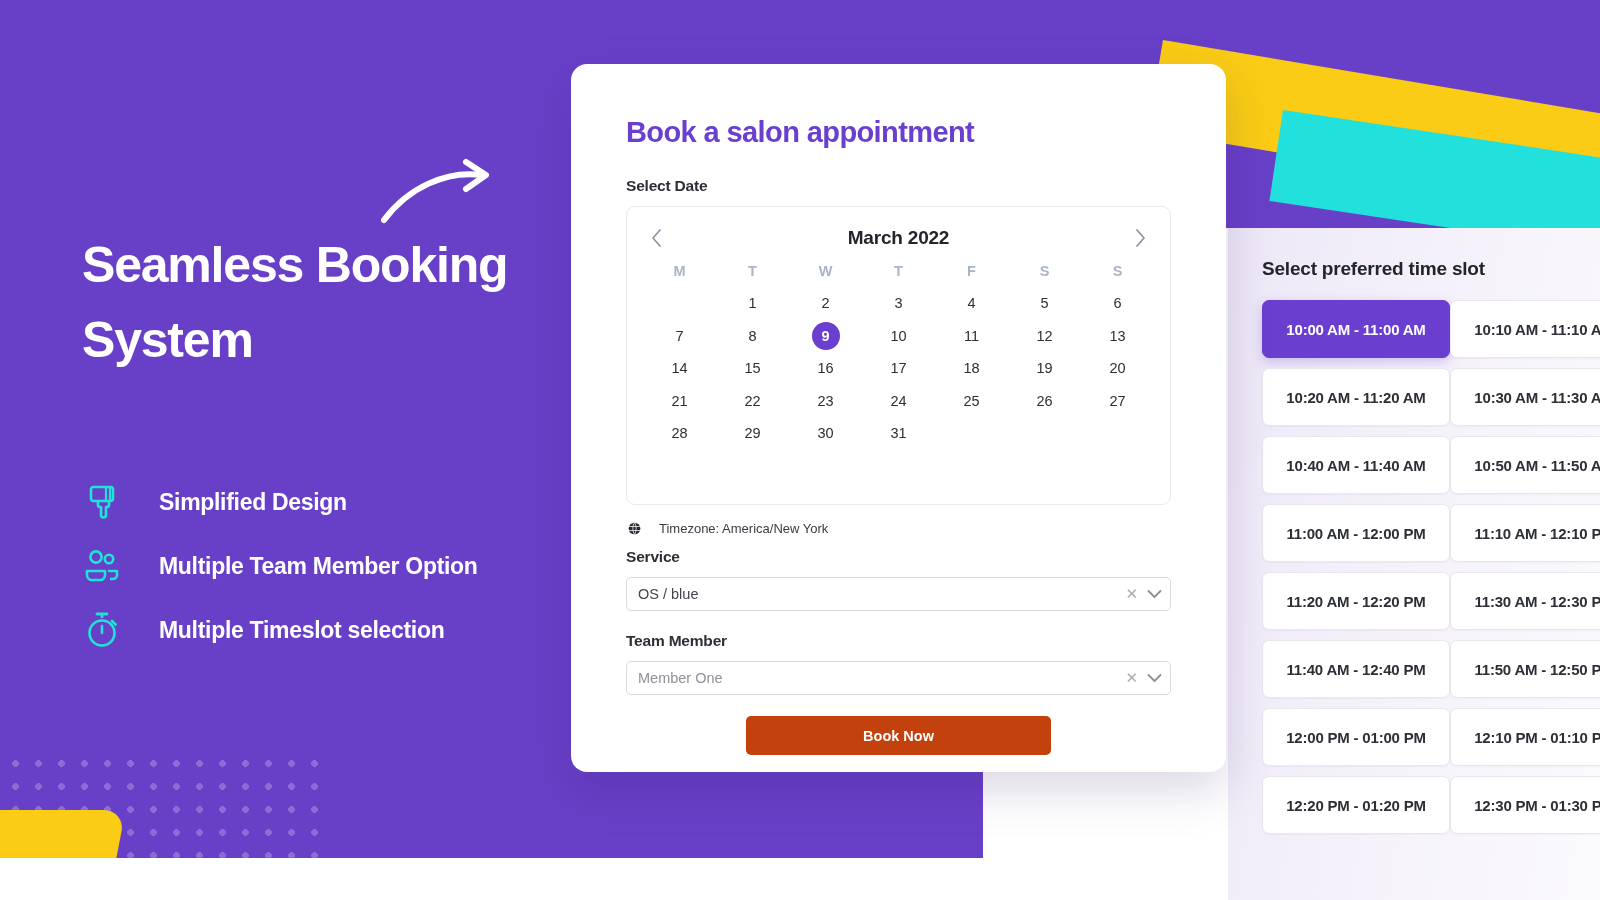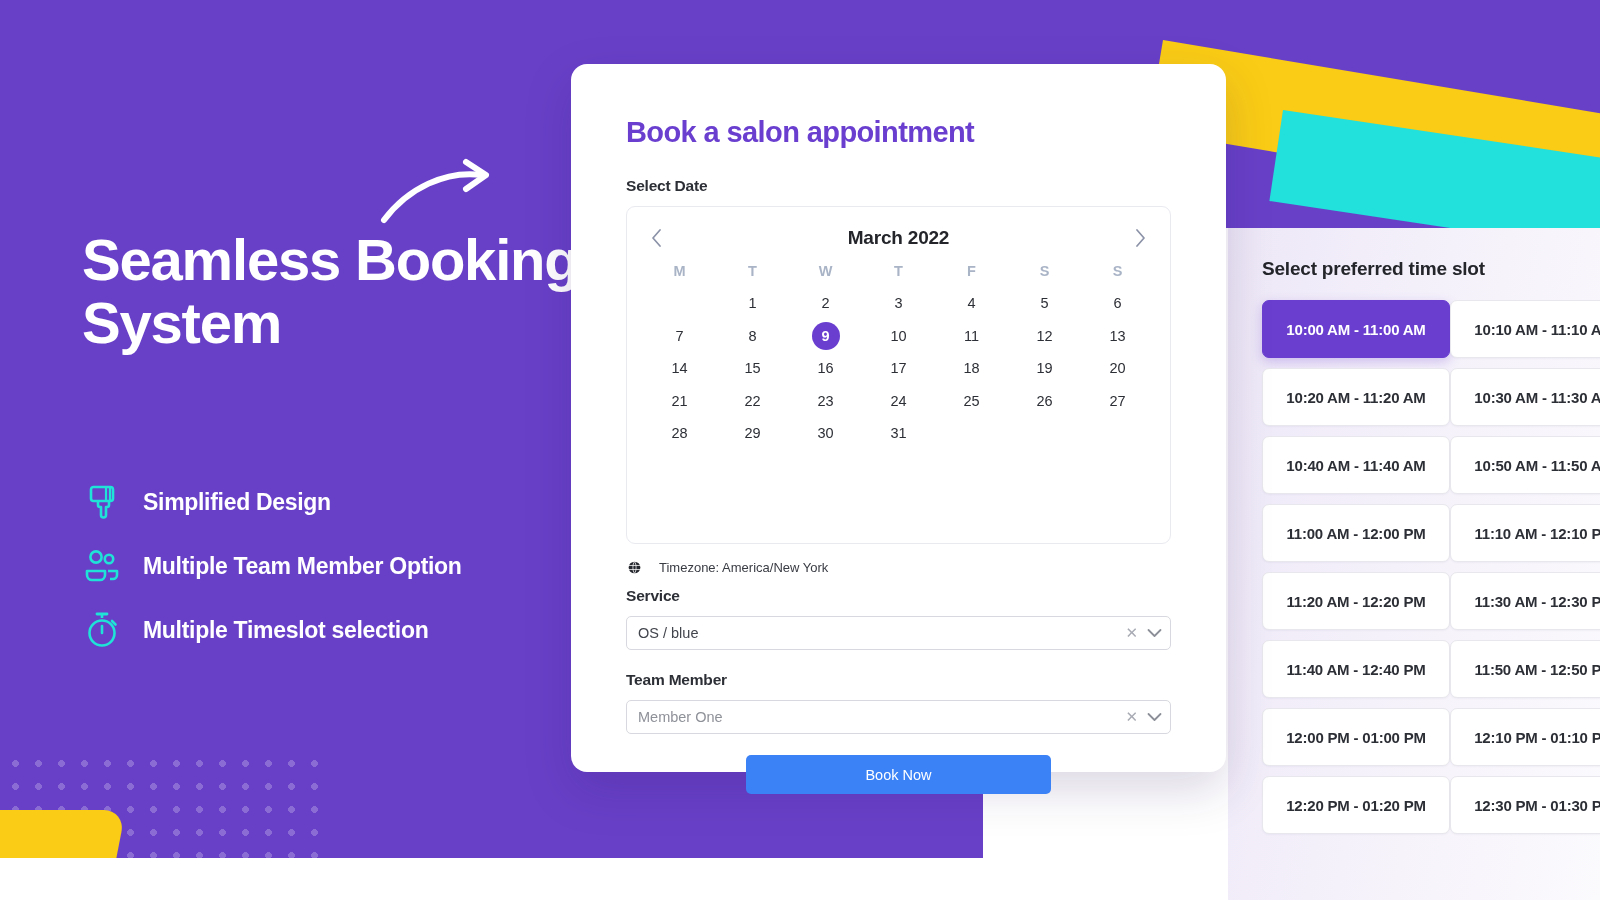--- a/index.html
+++ b/index.html
@@ -62,25 +62,25 @@
     background-size: 23px 23px; background-position: 4px 4px;
   }
   .yellow-blob {
     position: absolute; left: -60px; top: 810px; width: 175px; height: 110px;
     background: #FACC15; border-radius: 22px; transform: skewX(-11deg);
   }
   .arrow { position: absolute; left: 378px; top: 158px; width: 120px; height: 70px; }
 
   .hero-title {
     position: absolute; left: 82px; top: 228px; width: 560px;
-    font-size: 58px; line-height: 63px; font-weight: bold;
+    font-size: 50px; line-height: 75px; font-weight: bold;
     color: #ffffff; letter-spacing: -1.2px;
   }
   .features { position: absolute; left: 82px; top: 470px; }
-  .feature { display: flex; align-items: center; height: 64px; }
+  .feature { display: flex; align-items: center; height: 64px; gap: 16px; }
   .feature-icon { width: 44px; height: 40px; flex: none; margin-right: 17px; }
   .feature-label {
     font-size: 23px; font-weight: bold; color: #ffffff; letter-spacing: -0.3px;
   }
 
   
   .card {
     position: absolute; left: 571px; top: 64px; width: 655px; height: 708px;
     background: #ffffff; border-radius: 16px;
     box-shadow: 0 18px 48px rgba(40,18,90,.17);
@@ -90,21 +90,21 @@
     font-size: 29px; font-weight: bold; color: #6A3FD0;
     letter-spacing: -0.6px; margin-bottom: 28px;
   }
   .field-label {
     font-size: 15.5px; font-weight: bold; color: #2D2F36;
     letter-spacing: -0.2px; margin-bottom: 11px;
   }
 
   .calendar {
     border: 1px solid #E9EAF0; border-radius: 9px;
-    padding: 14px 16px 22px 16px; height: 338px;
+    padding: 14px 16px 22px 16px; height: 299px;
   }
   .cal-head { display: flex; align-items: center; justify-content: space-between; height: 34px; }
   .cal-nav {
     width: 26px; height: 26px; display: flex; align-items: center; justify-content: center;
     color: #8C93A8; cursor: pointer;
   }
   .cal-month { font-size: 19px; font-weight: bold; color: #23252B; letter-spacing: -0.2px; }
   .cal-grid { display: grid; grid-template-columns: repeat(7,1fr); }
   .cal-dow {
     height: 32px; display: flex; align-items: center; justify-content: center;
@@ -129,22 +129,22 @@
     display: flex; align-items: center; padding: 0 8px 0 11px;
     margin-bottom: 21px; background: #ffffff;
   }
   .select-value { flex: 1; font-size: 14.5px; color: #43454D; }
   .select-value.placeholder { color: #8F9199; }
   .sel-clear { color: #A9ABB4; font-size: 15px; margin-right: 9px; cursor: pointer; }
   .sel-caret { color: #8D8F98; display: flex; cursor: pointer; }
 
   .book-btn {
     display: block; width: 305px; height: 39px; margin: 4px auto 17px auto;
-    background: #3b82f6; color: #ffffff; border: none; border-radius: 5px;
-    font-family: "Liberation Sans", sans-serif; font-size: 14.5px; cursor: pointer;
+    background: #c2410c; color: #ffffff; border: none; border-radius: 5px;
+    font-family: "Liberation Sans", sans-serif; font-size: 14.5px; cursor: pointer; font-weight: bold;
   }
 </style>
 </head>
 <body>
 
 <div id="stage">
 
   <div class="bands">
     <div class="band-yellow"></div>
     <div class="band-cyan"></div>

